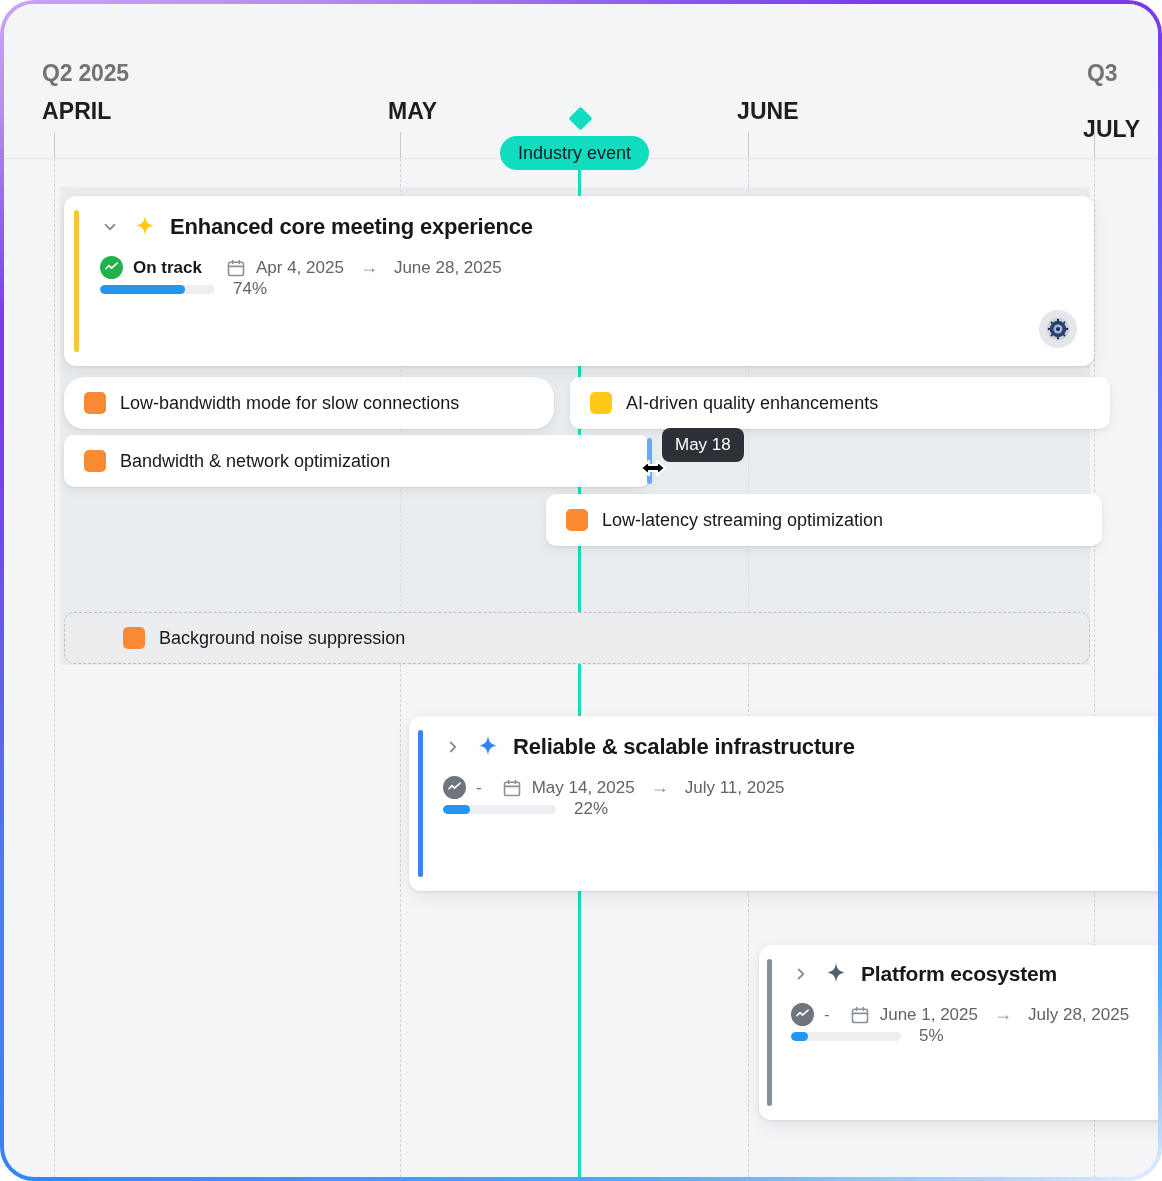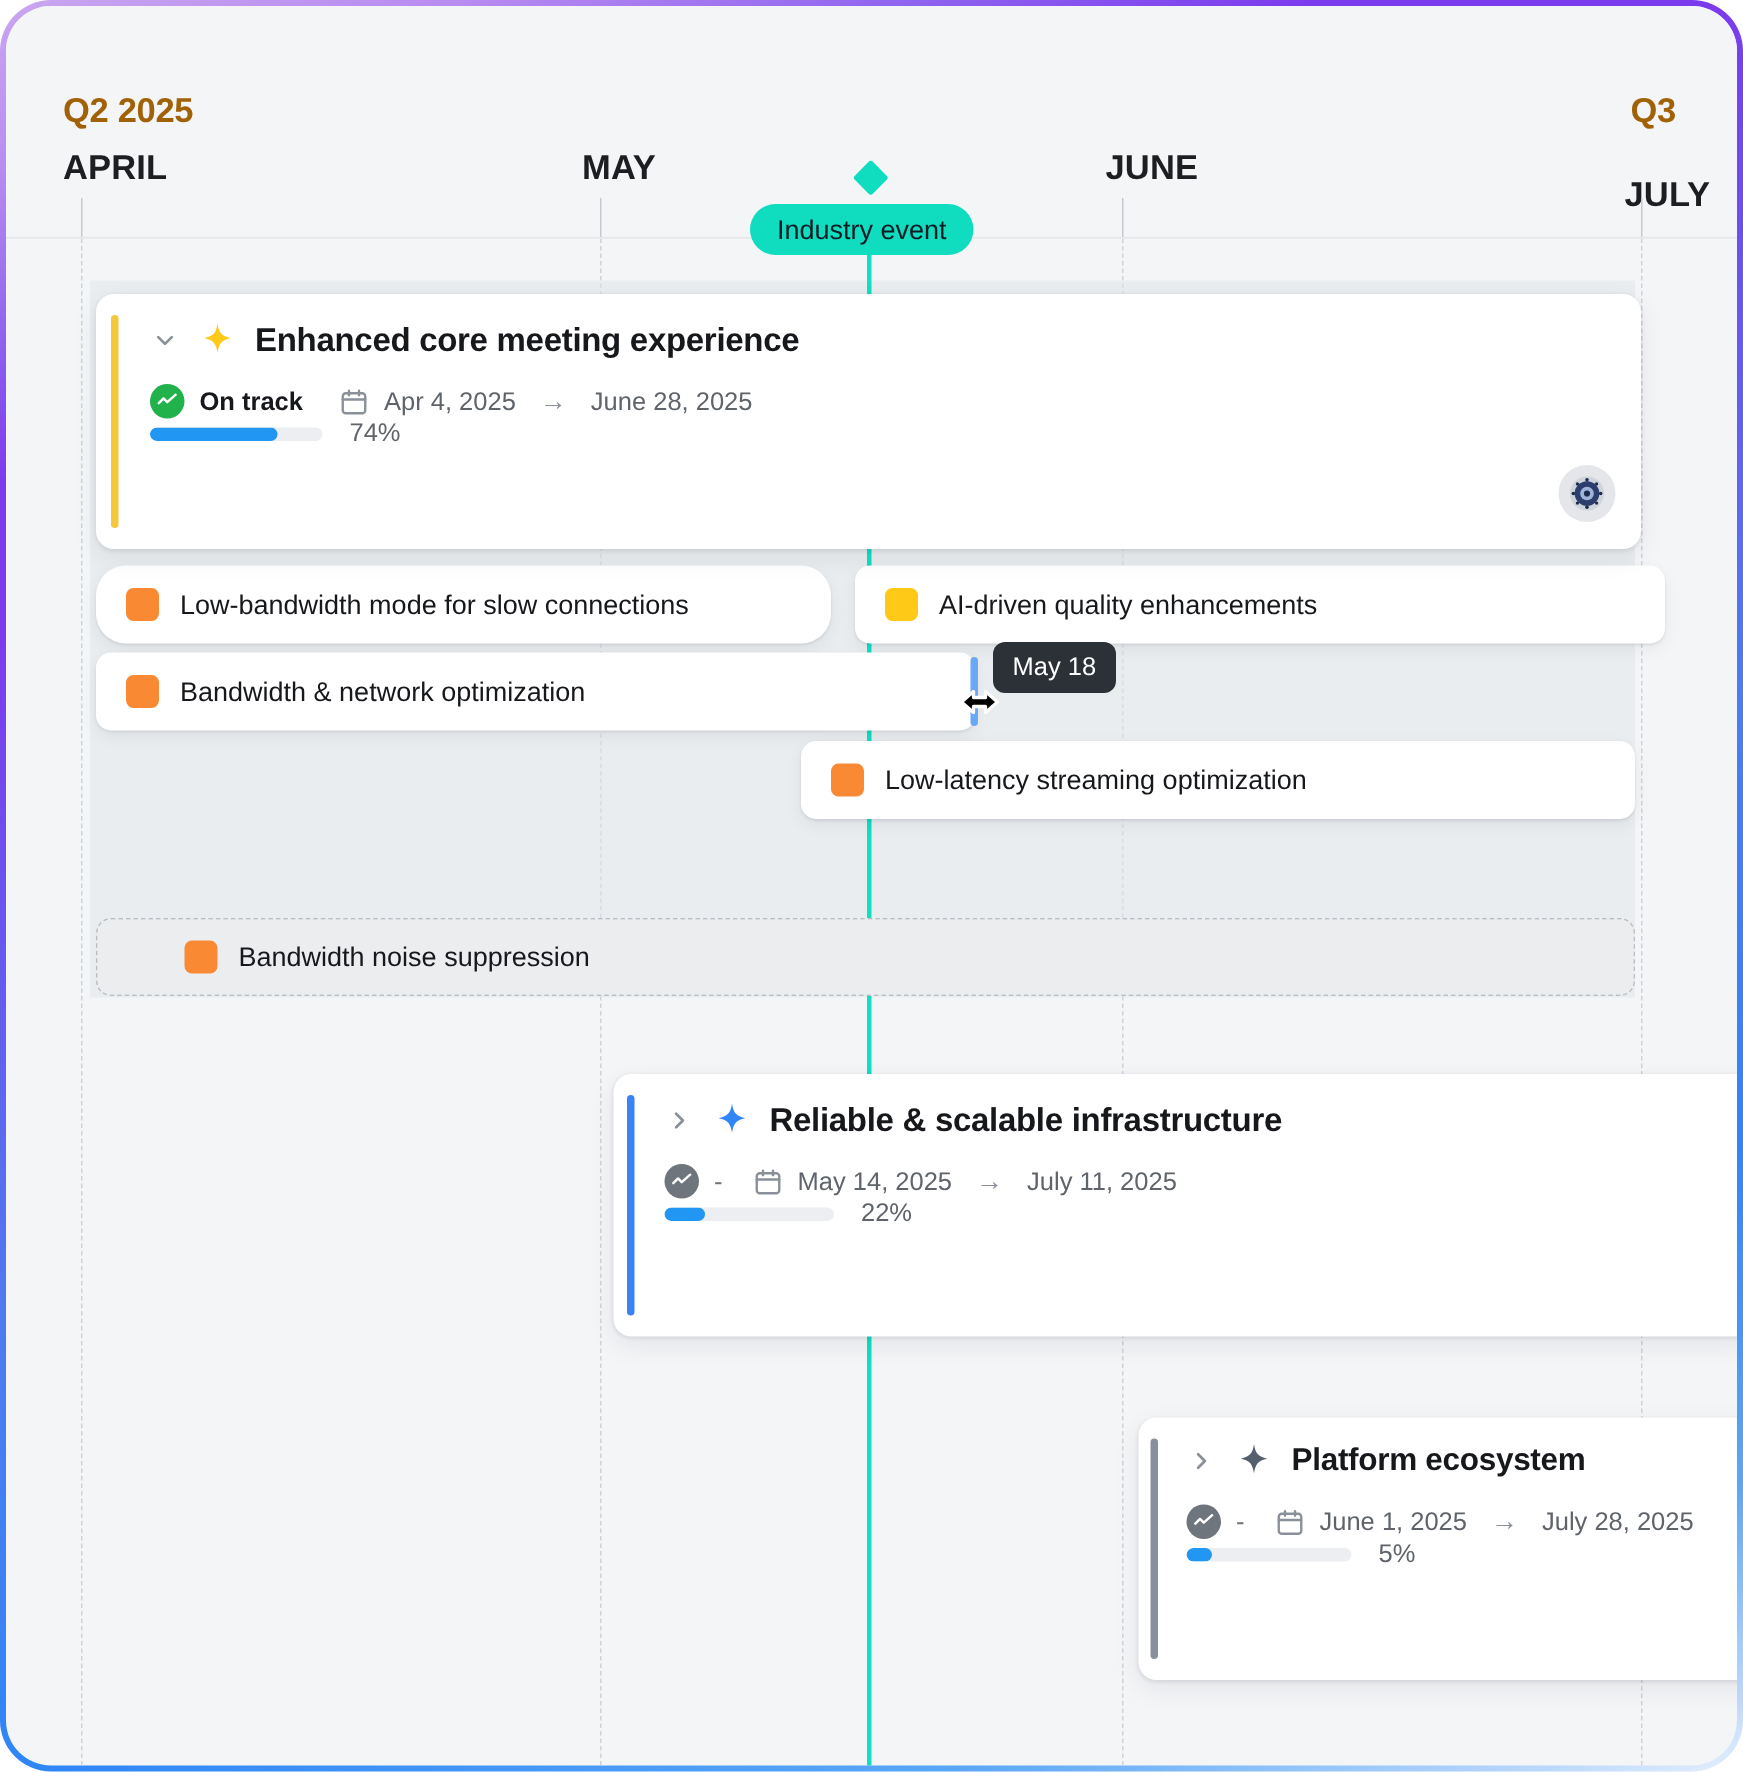--- a/index.html
+++ b/index.html
@@ -41,21 +41,21 @@
   
   .header {
     position: absolute; left: 0; top: 0;
     width: 100%; height: 155px;
     background: #f4f5f7;
     z-index: 30;
   }
   .quarter-label {
     position: absolute;
     font-size: 23px; font-weight: bold;
-    color: #a16207;
+    color: #737373;
     letter-spacing: -0.2px;
   }
   .month-label {
     position: absolute;
     font-size: 23px; font-weight: bold;
     color: #1c1e21;
     letter-spacing: 0.1px;
   }
   .header-rule {
     position: absolute; left: 0; top: 154px;
@@ -333,29 +333,29 @@
   <div class="resize-handle" style="left:643px; top:434px; height:46px;"></div>
 
   <div class="tooltip" style="left:658px; top:424px;">May 18</div>
 
   <div class="cursor-resize" style="left:628px; top:450px;">
     <svg width="42" height="28" viewBox="0 0 42 28">
       <path d="M9 14 L17 7 L17 11 L25 11 L25 7 L33 14 L25 21 L25 17 L17 17 L17 21 Z" fill="#000000" stroke="#ffffff" stroke-width="2.2" stroke-linejoin="round"></path>
     </svg>
   </div>
 
-  <div class="task-bar" style="left:530px; top:490px; width:556px;">
+  <div class="task-bar" style="left:542px; top:490px; width:556px;">
     <span class="swatch" style="background:#f98a33;"></span>
     <span class="task-label">Low-latency streaming optimization</span>
   </div>
 
 
   <div class="task-bar ghost" style="left:60px; top:608px; width:1026px;">
     <span class="swatch" style="background:#f98a33;"></span>
-    <span class="task-label">Bandwidth noise suppression</span>
+    <span class="task-label">Background noise suppression</span>
   </div>
 
   <div class="epic-card" style="left:405px; top:712px; width:760px; height:175px;">
     <div class="epic-accent" style="background:#3b82f6; left:9px;"></div>
     <div class="epic-body" style="padding-left:34px;">
       <div class="epic-title-row">
         <span class="chev">
           <svg width="18" height="18" viewBox="0 0 24 24" fill="none" stroke="currentColor" stroke-width="2.4" stroke-linecap="round" stroke-linejoin="round">
             <polyline points="9 6 15 12 9 18"></polyline>
           </svg>

